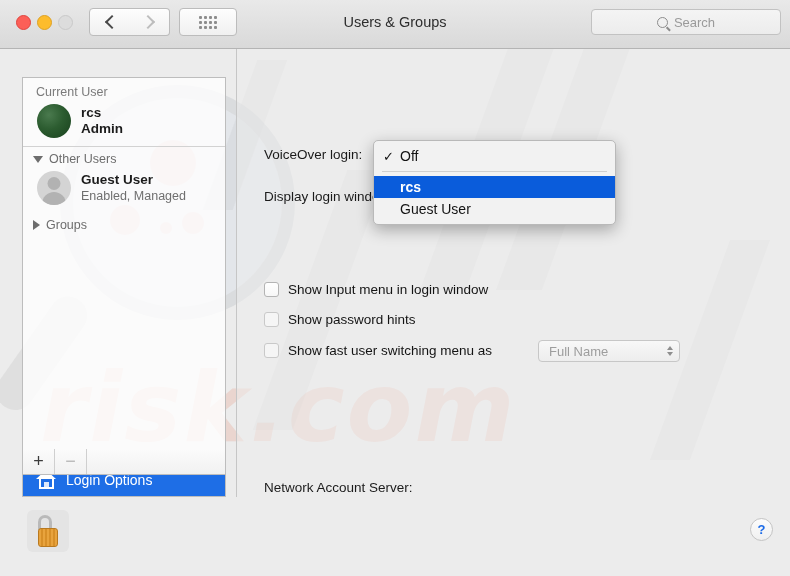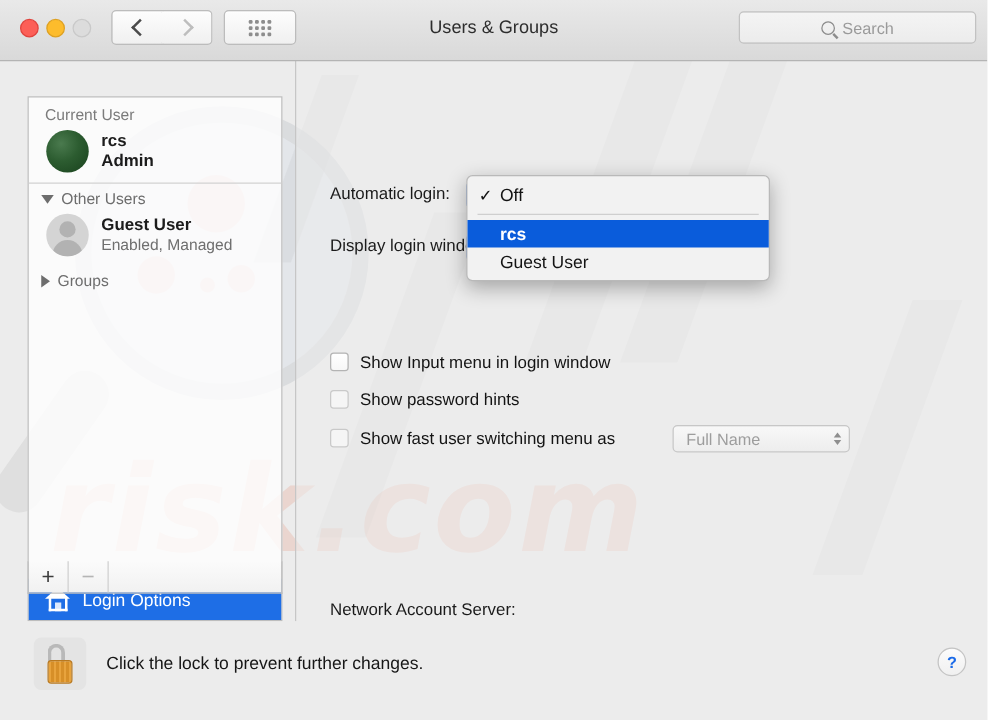--- a/index.html
+++ b/index.html
@@ -401,21 +401,21 @@
         <span class="house">
           <span class="roof"></span>
             <span class="body"></span>
             <span class="door"></span>
         </span>
         <span class="lo-label">Login Options</span>
       </div>
     </div>
 
     <div class="row" id="row-autologin">
-      <span class="lbl">Automatic login:</span>
+      <span class="lbl">VoiceOver login:</span>
     </div>
     <div class="row" id="row-displaylogin">
       <span class="lbl">Display login window as:</span>
     </div>
 
     <div class="popup-blue" id="displaylogin-popup">
       <span></span>
       <span class="arrows">
         <i class="arw arw-up"></i>
           <i class="arw arw-dn"></i>
@@ -477,17 +477,16 @@
     <span class="pm-btn disabled">−</span>
   </div>
 
   <div id="bottombar">
     <div id="lock-btn">
       <span class="padlock">
         <span class="shackle"></span>
           <span class="bodyl"></span>
       </span>
     </div>
-    <div id="lock-text">Click the lock to prevent further changes.</div>
     <div id="help-btn">?</div>
   </div>
 
 </div>
 
 </body></html>

